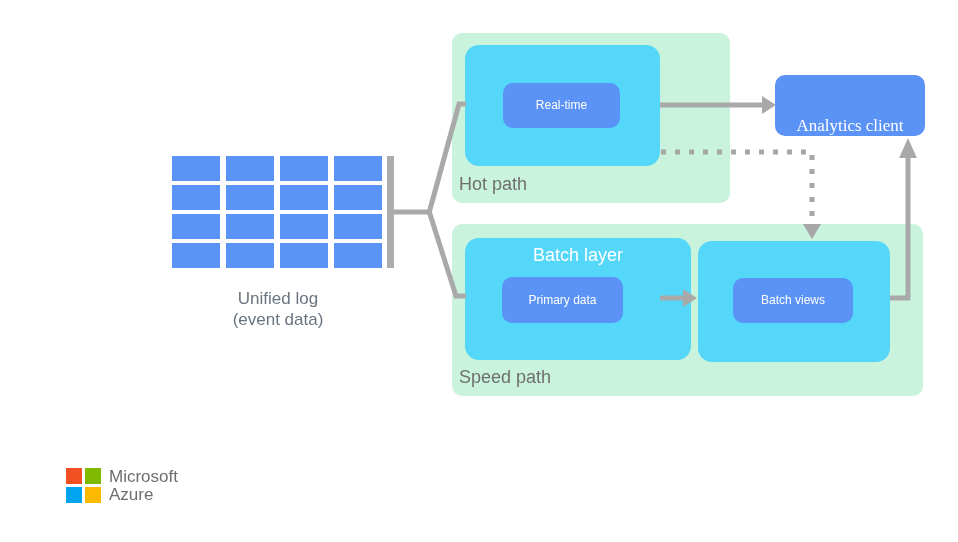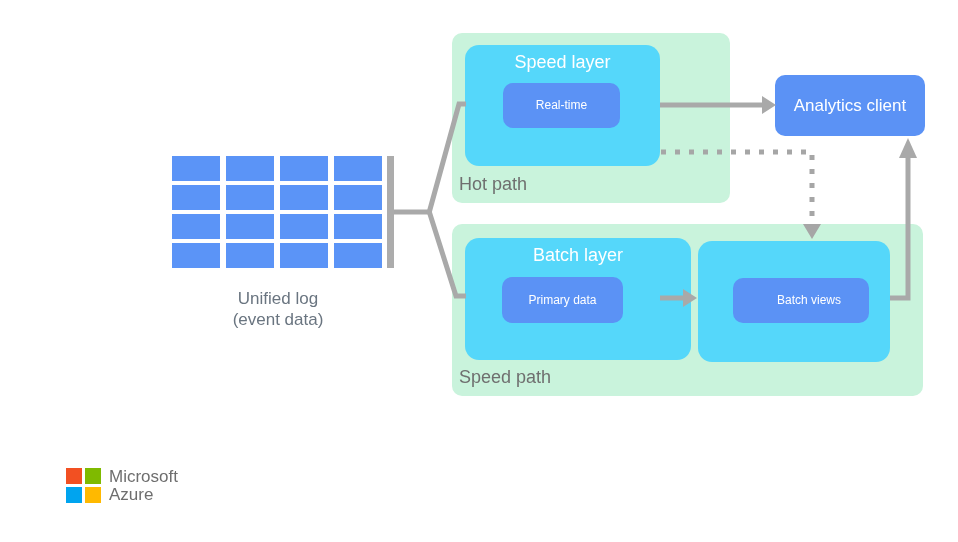--- a/index.html
+++ b/index.html
@@ -71,32 +71,33 @@
     color: #ffffff;
     font-size: 12px;
     text-align: center;
     display: flex;
     flex-direction: column;
     justify-content: center;
     line-height: 19px;
   }
   .store-realtime { left: 38px; top: 38px; width: 117px; height: 45px; }
   .store-primary  { left: 37px; top: 39px; width: 121px; height: 46px; }
-  .store-batchviews { left: 35px; top: 37px; width: 120px; height: 45px; padding-left: 16px; }
+  .store-batchviews { left: 35px; top: 37px; width: 120px; height: 45px; }
 
   
   .node-analytics {
     left: 775px; top: 75px; width: 150px; height: 61px;
     background: #5B92F5;
     border-radius: 10px;
     color: #ffffff;
     font-size: 17px;
     display: flex;
-    align-items: center;
+    align-items: flex-end;
     justify-content: center;
+    font-family: Liberation Serif, serif;
   }
 
   
   .wires {
     position: absolute;
     left: 0; top: 0;
     width: 958px; height: 542px;
     pointer-events: none;
   }
 
@@ -150,21 +151,20 @@
 
   <div class="abs zone zone-hot">
     <span class="zone-label">Hot path</span>
   </div>
 
   <div class="abs zone zone-cold">
     <span class="zone-label">Speed path</span>
   </div>
 
   <div class="abs layer layer-speed">
-    <div class="layer-title">Speed layer</div>
     <div class="store store-realtime">
       <div>Real-time</div>
     </div>
   </div>
 
   <div class="abs layer layer-batch">
     <div class="layer-title">Batch layer</div>
     <div class="store store-primary">
       <div>Primary data</div>
     </div>

